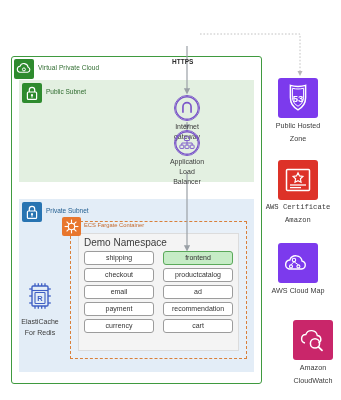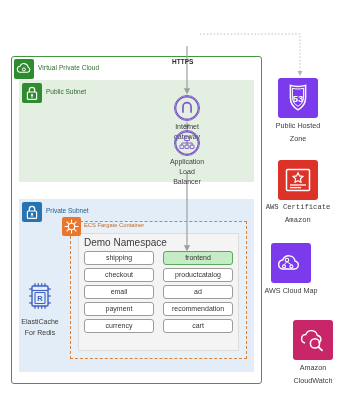--- a/index.html
+++ b/index.html
@@ -89,21 +89,21 @@
   
   #cache-node { left: 14px; top: 281px; width: 52px; text-align: center; }
   #cache-node .cap { font-size: 7px; color: #3b3b3b; line-height: 9px; margin-top: 2px; }
 
   
   .aws-svc { width: 74px; text-align: center; }
   .aws-svc .tile { width: 40px; height: 40px; border-radius: 3px; margin: 0 auto; }
   .aws-svc .cap { font-size: 7.2px; color: #3b3b3b; line-height: 9.5px; margin-top: 3px; }
   #svc-route53 { left: 261px; top: 78px; }
   #svc-acm     { left: 261px; top: 160px; font-family: Liberation Mono, monospace; }
-  #svc-cloudmap{ left: 254px; top: 243px; }
+  #svc-cloudmap{ left: 261px; top: 243px; }
   #svc-cw      { left: 276px; top: 320px; }
 
   
   #https-label { left: 172px; top: 58px; font-size: 6.5px; font-weight: bold; color: #2b2b2b; }
 
   
   #connectors { position:absolute; left:0; top:0; width:341px; height:400px; pointer-events:none; }
 </style>
 </head>
 <body>

